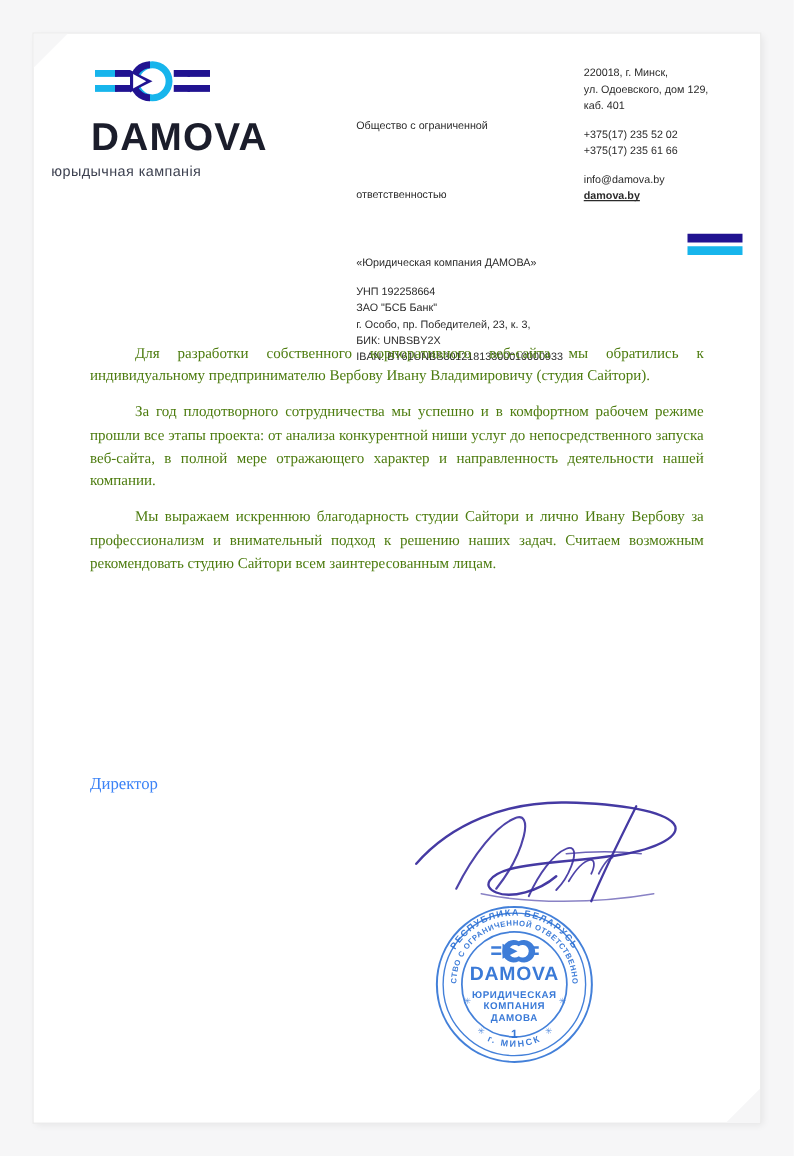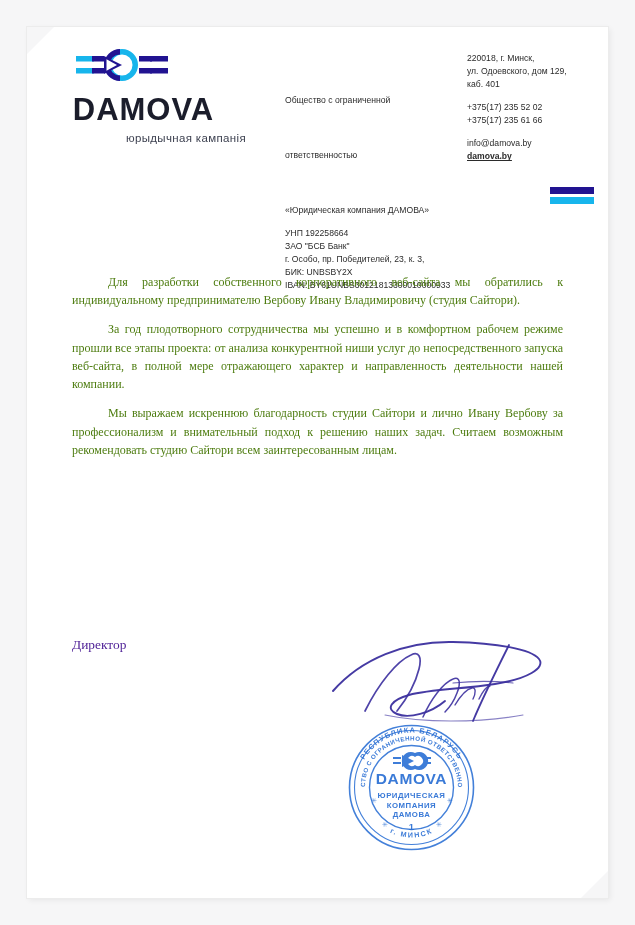--- a/index.html
+++ b/index.html
@@ -30,21 +30,21 @@
 
   .brand{position:absolute;left:14px;top:18px;width:205px;}
   .brand-mark{width:92px;height:40px;margin-left:35px;display:block;}
   .brand-word{
     font-size:31px;font-weight:700;letter-spacing:1.0px;
     color:#1b1d2b;line-height:1;margin-top:9px;text-align:center;
     font-family:"Liberation Sans",sans-serif;
   }
   .brand-tag{
     font-size:11.5px;color:#3d4150;letter-spacing:0.35px;
-    margin-top:7px;text-align:right;
+    margin-top:7px;text-align:left;
   }
 
   .col-legal{position:absolute;left:258px;top:25px;width:185px;}
   .col-contact{position:absolute;left:440px;top:25px;width:140px;}
   .info-line{font-size:8.6px;color:#2b2b2b;line-height:1.52;white-space:nowrap;}
   .info-line.wrap{white-space:normal;margin-top:42px;}
   .info-gap{height:10px;}
   .info-line.bold{font-weight:700;text-decoration:underline;}
 
   
@@ -57,22 +57,22 @@
   .body-text{
     position:absolute;left:45px;top:246px;width:491px;
     font-family:"Liberation Serif",serif;
     font-size:12px;line-height:1.52;color:#4d7c0f;
     text-align:justify;
   }
   .body-text p{margin:0 0 11px 0;text-indent:36px;}
   .body-text p:last-child{margin-bottom:0;}
 
   
-  .sign{position:absolute;left:45px;top:610px;width:491px;
-    font-family:"Liberation Serif",serif;font-size:13.4px;color:#4c1d95;}
+  .sign{position:absolute;left:45px;top:592px;width:491px;
+    font-family:"Liberation Serif",serif;font-size:13.4px;color:#3b82f6;}
   .sign-role{margin:0 0 17px 0;}
   .sign-row{position:relative;display:block;height:20px;}
   .sign-org{display:inline-block;}
   .sign-rule{position:absolute;left:312px;bottom:4px;width:155px;
     border-bottom:1px solid #262626;height:1px;}
   .sign-name{position:absolute;left:478px;top:0;white-space:nowrap;}
 
   
   .signature{position:absolute;left:300px;top:612px;width:230px;height:86px;
     pointer-events:none;}

